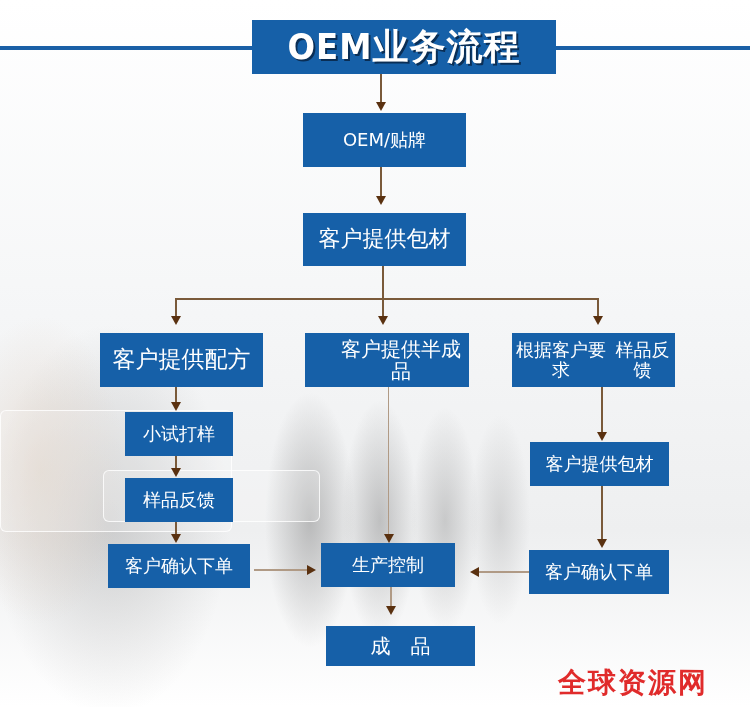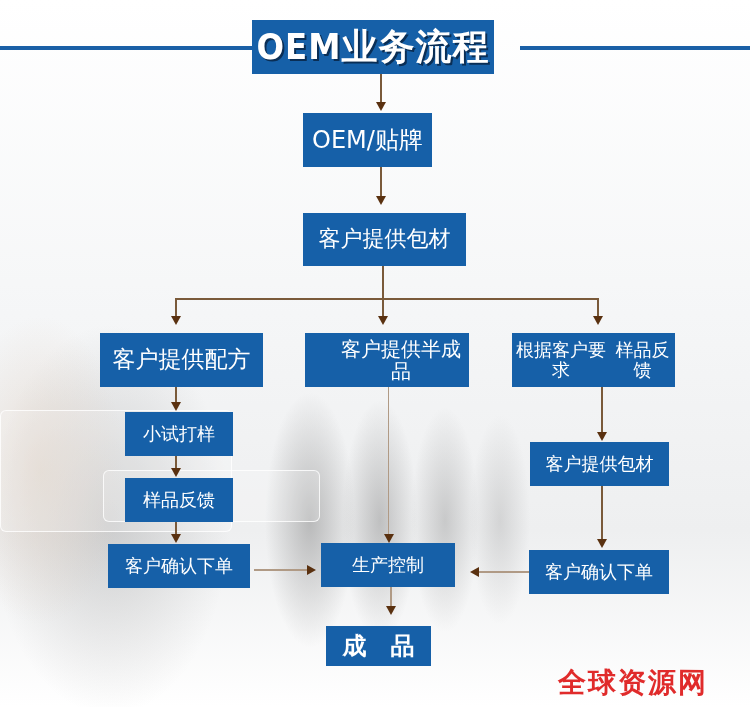--- a/index.html
+++ b/index.html
@@ -36,26 +36,26 @@
 </style>
 </head>
 <body>
 
 <div class="bg"></div>
 <div class="glass" style="left:0;top:410px;width:230px;height:120px;"></div>
 <div class="glass" style="left:103px;top:470px;width:215px;height:50px;"></div>
 
 <div class="hline" style="left:0;width:252px;"></div>
 <div class="hline" style="left:520px;width:230px;"></div>
-<div class="box title-box" style="left:252px;top:20px;width:242px;height:54px;">OEM业务流程</div>
+<div class="box title-box" style="left:252px;top:20px;width:304px;height:54px;">OEM业务流程</div>
 
 <div class="line" style="left:380px;top:74px;width:2px;height:30px;"></div>
 <div class="arrow-d" style="left:376px;top:102px;"></div>
 
-<div class="box" style="left:303px;top:113px;width:129px;height:54px;font-size:24px;">OEM/贴牌</div>
+<div class="box" style="left:303px;top:113px;width:163px;height:54px;font-size:18px;">OEM/贴牌</div>
 
 <div class="line" style="left:380px;top:167px;width:2px;height:30px;"></div>
 <div class="arrow-d" style="left:376px;top:196px;"></div>
 
 <div class="box" style="left:303px;top:213px;width:163px;height:53px;font-size:22px;">客户提供包材</div>
 
 <div class="line" style="left:382px;top:266px;width:2px;height:54px;"></div>
 <div class="line" style="left:175px;top:298px;width:424px;height:2px;"></div>
 <div class="line" style="left:175px;top:298px;width:2px;height:22px;"></div>
 <div class="line" style="left:597px;top:298px;width:2px;height:22px;"></div>
@@ -84,21 +84,21 @@
 
 <div class="line" style="left:254px;top:569px;width:55px;height:2px;background:#b09a85;"></div>
 <div class="arrow-r" style="left:307px;top:565px;"></div>
 
 <div class="line" style="left:388px;top:387px;width:1px;height:150px;background:#b09a85;"></div>
 <div class="arrow-d" style="left:384px;top:534px;"></div>
 <div class="box" style="left:321px;top:543px;width:134px;height:44px;font-size:18px;">生产控制</div>
 
 <div class="line" style="left:390px;top:587px;width:2px;height:22px;background:#b09a85;"></div>
 <div class="arrow-d" style="left:386px;top:606px;"></div>
-<div class="box" style="left:326px;top:626px;width:105px;height:40px;font-size:24px;white-space:pre;font-weight:bold;">成　品</div>
+<div class="box" style="left:326px;top:626px;width:149px;height:40px;font-size:20px;white-space:pre;">成　品</div>
 
 <div class="line" style="left:601px;top:387px;width:2px;height:48px;"></div>
 <div class="arrow-d" style="left:597px;top:432px;"></div>
 <div class="box" style="left:530px;top:442px;width:139px;height:44px;font-size:18px;">客户提供包材</div>
 
 <div class="line" style="left:601px;top:486px;width:2px;height:56px;"></div>
 <div class="arrow-d" style="left:597px;top:539px;"></div>
 <div class="box" style="left:529px;top:550px;width:140px;height:44px;font-size:18px;">客户确认下单</div>
 
 <div class="line" style="left:478px;top:571px;width:51px;height:2px;background:#b09a85;"></div>

